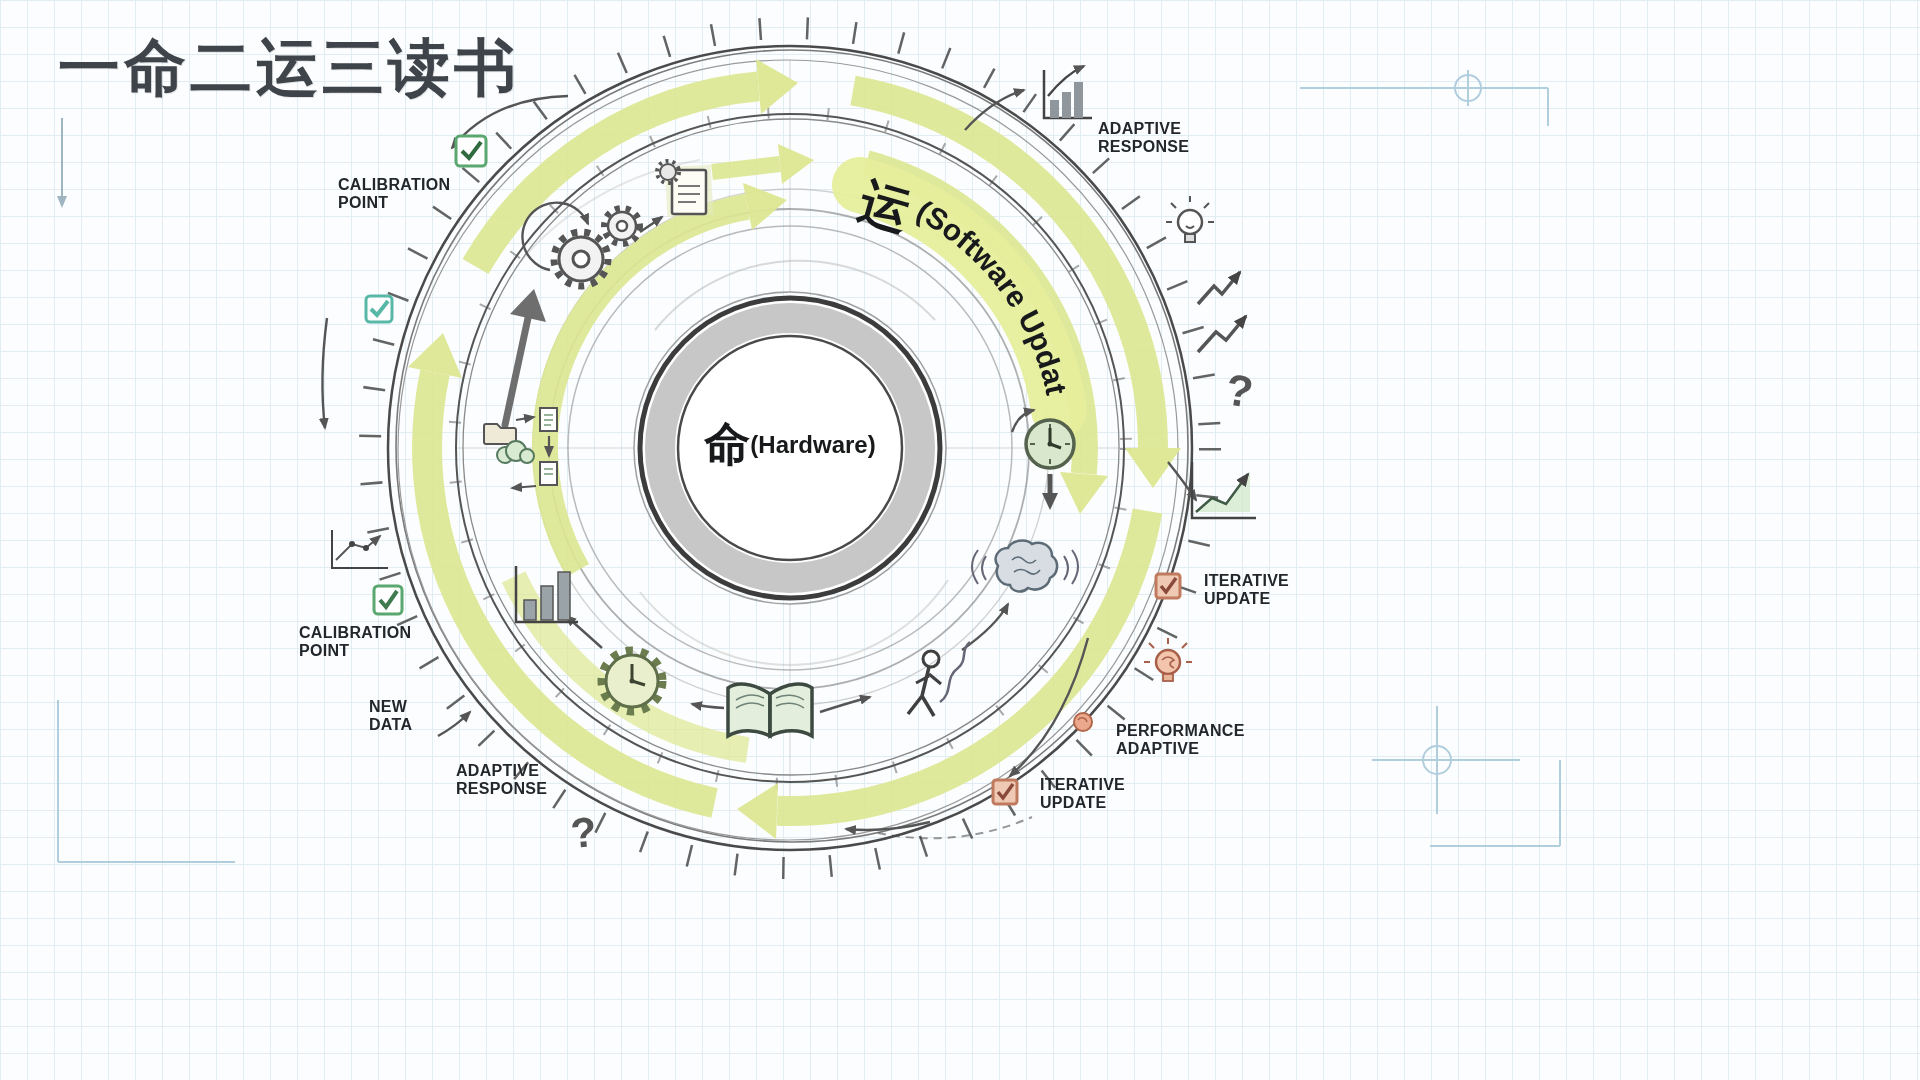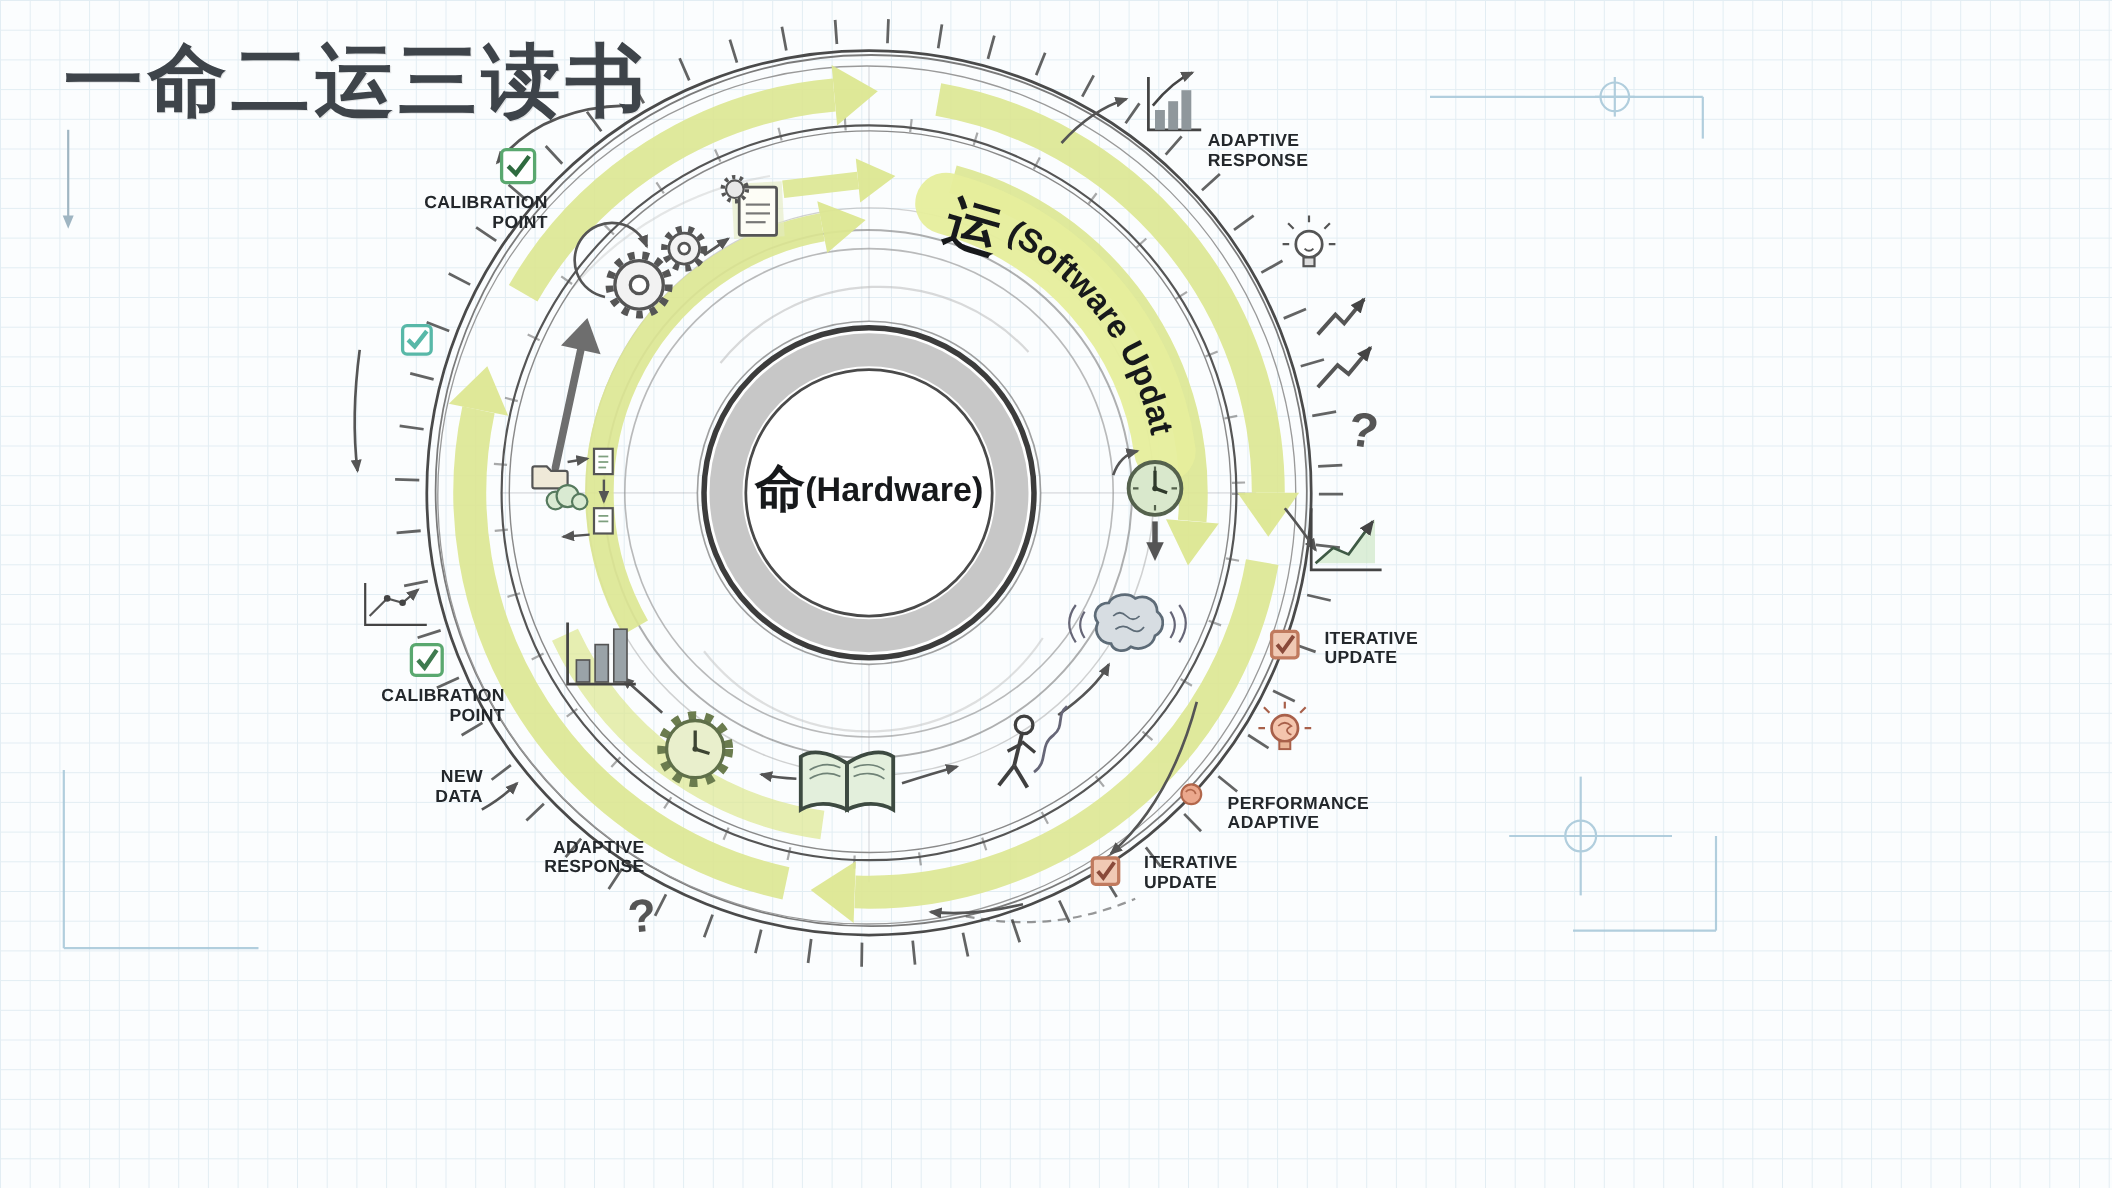--- a/index.html
+++ b/index.html
@@ -10,32 +10,32 @@
     background-image:
       linear-gradient(#e2edf3 1px, transparent 1px),
       linear-gradient(90deg, #e2edf3 1px, transparent 1px);
     background-size:27px 27px;
     position:relative;color:#23272b;
   }
   .stage{position:absolute;inset:0;}
   svg.canvas{position:absolute;left:0;top:0;}
   .title{
     position:absolute;left:58px;top:26px;
-    font-size:72px;font-weight:700;color:#3e444a;
+    font-size:62px;font-weight:700;color:#3e444a;
     letter-spacing:4px;text-shadow:1px 1px 0 rgba(0,0,0,.10);
   }
   .lbl{position:absolute;font-size:16px;font-weight:700;line-height:1.13;
        color:#23272b;letter-spacing:.3px;padding-left:16px;}
-  .lbl.center{text-align:right;}
+  .lbl.center{text-align:left;}
   .center-label{
     position:absolute;left:600px;top:414px;width:380px;text-align:center;
     color:#17191b;white-space:nowrap;
   }
   .center-label .zh{font-size:46px;font-weight:700;vertical-align:middle;}
-  .center-label .en{font-size:31px;font-weight:700;vertical-align:middle;margin-top:45px;}
+  .center-label .en{font-size:24px;font-weight:700;vertical-align:middle;margin-top:45px;}
 </style>
 </head>
 <body>
 
 <div class="stage">
 
 <svg class="canvas" width="1920" height="1080" viewBox="0 0 1920 1080">
   <defs>
     <marker id="m1" markerUnits="userSpaceOnUse" markerWidth="18" markerHeight="14" refX="10" refY="5" orient="auto">
       <path d="M0,0 L12,5 L0,10 Z" fill="#555"></path>

